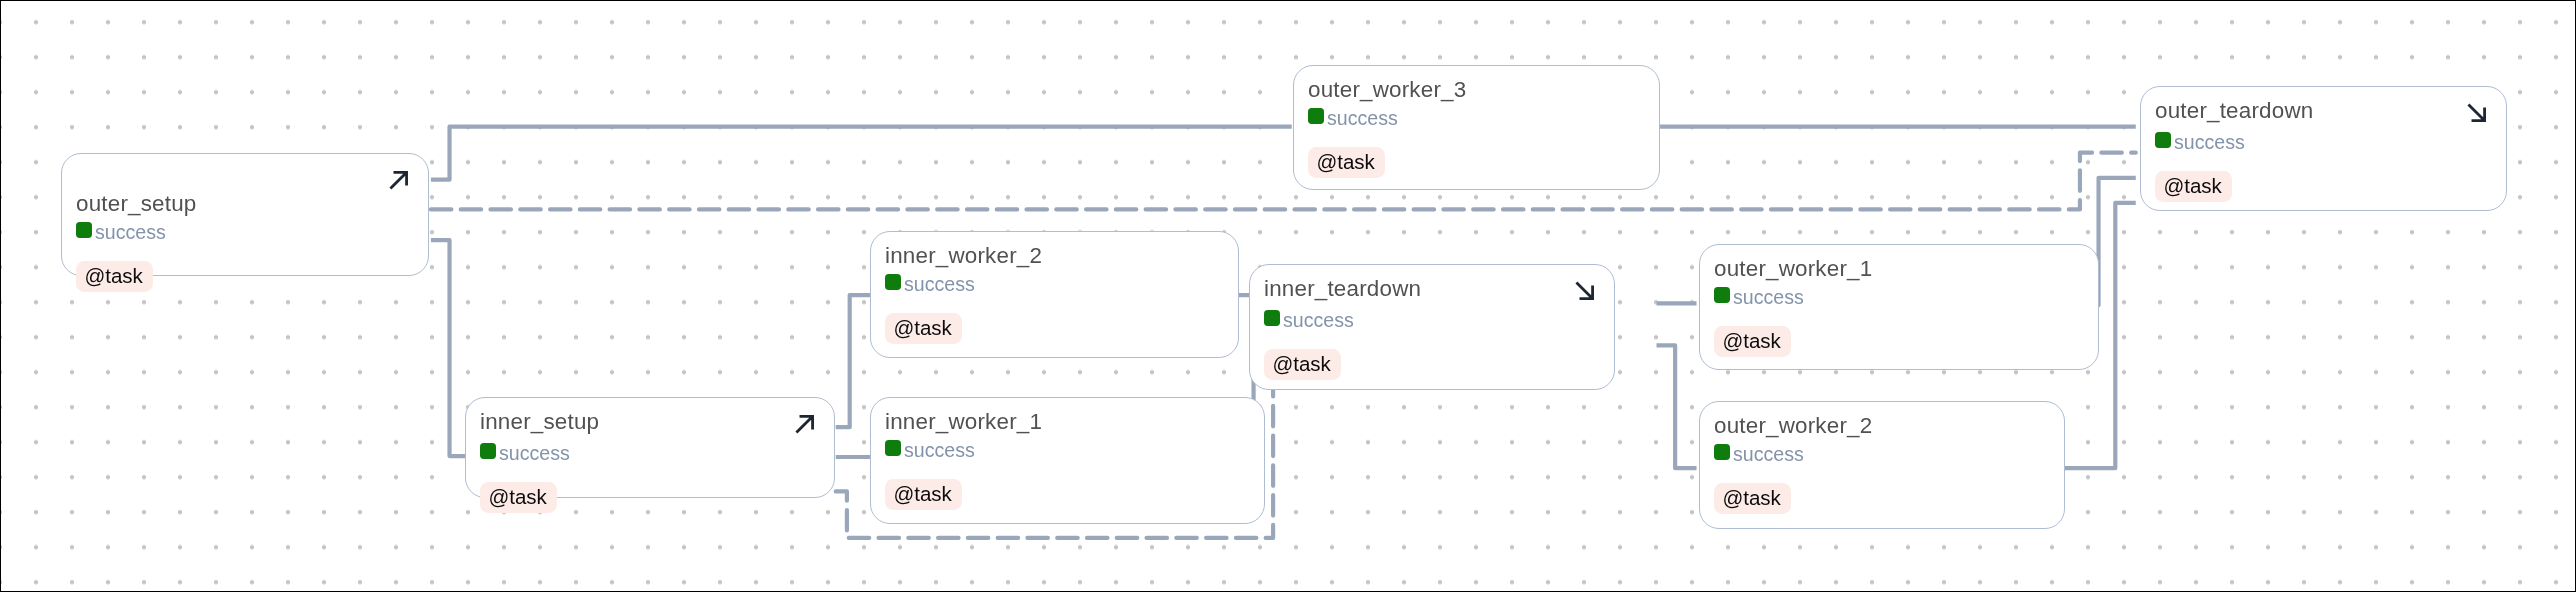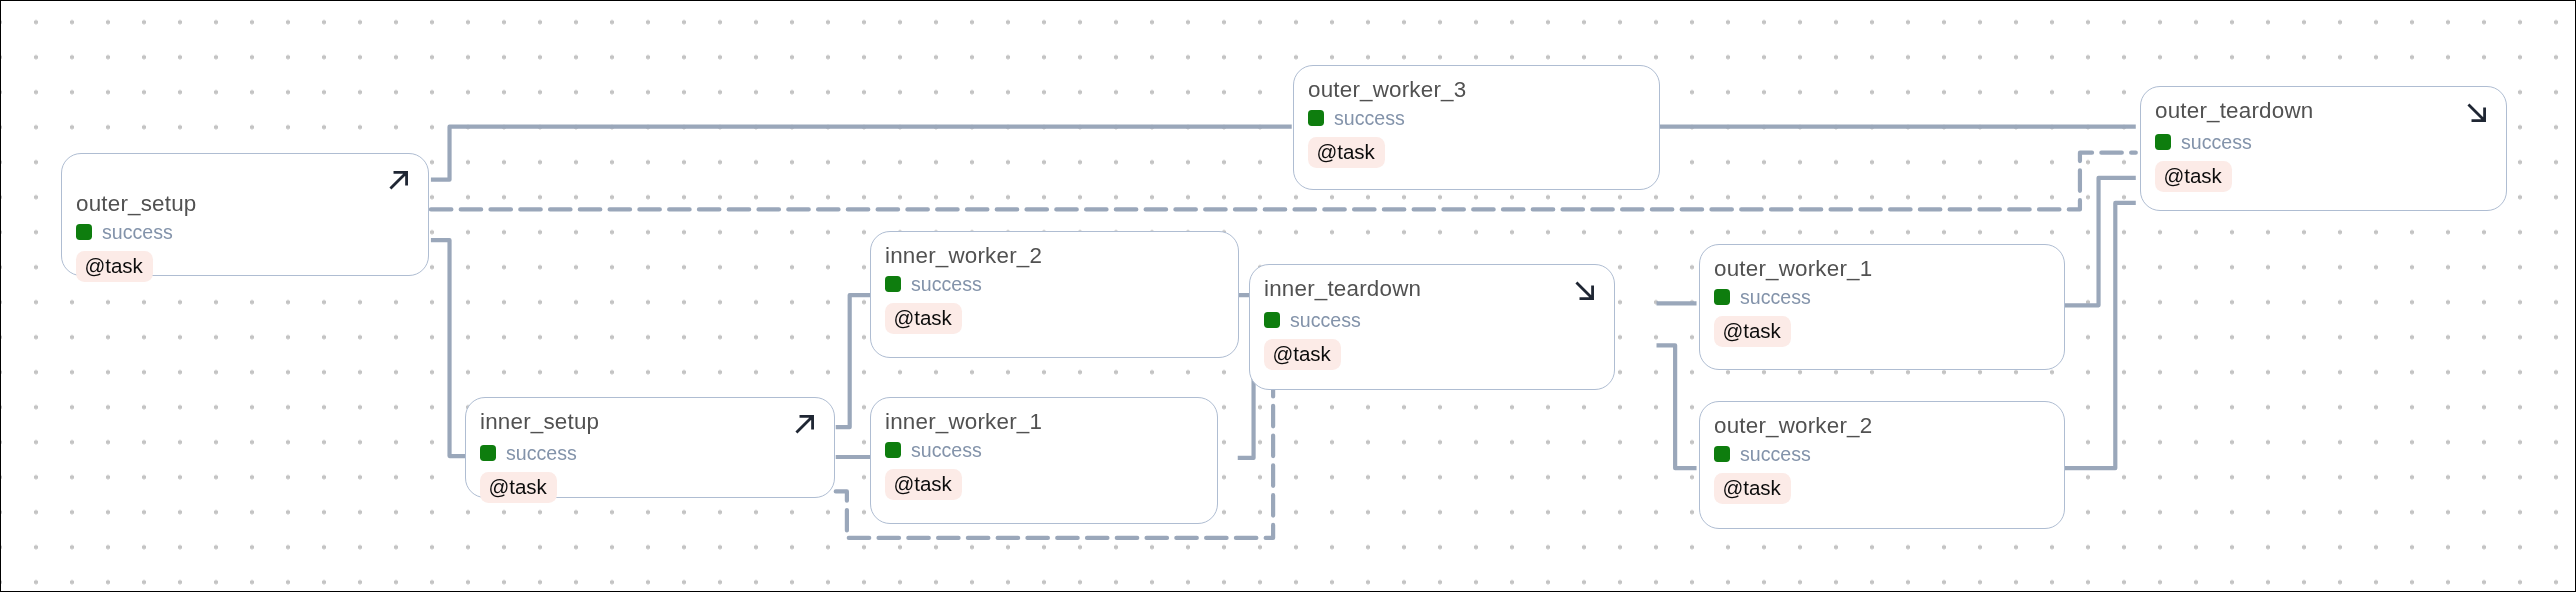--- a/index.html
+++ b/index.html
@@ -58,36 +58,35 @@
   }
   .node-icon {
     width: 28px;
     height: 28px;
     flex: 0 0 auto;
     margin-top: 0.9px;
   }
   .node-icon svg { display: block; }
   .node-status {
     display: flex;
-    align-items: center;
     margin-top: 4.7px;
-    gap: 10px;
+    gap: 3px;
   }
   .status-square {
     width: 16px;
     height: 16px;
     border-radius: 3.7px;
     display: inline-block;
   }
   .status-text {
     font-size: 19.6px;
     line-height: 20.5px;
   }
   .node-badge-row {
-    margin-top: 9px;
+    margin-top: 19px;
   }
   .node-badge {
     display: inline-block;
     font-size: 20.5px;
     line-height: 22.4px;
     padding: 3.7px 10.3px 4.7px 8.4px;
     border-radius: 8.4px;
   }
 </style>
 </head>
@@ -180,21 +179,21 @@
           </span>
     </div>
     <div class="node-status">
       <span class="status-square" style="background: rgb(14, 125, 14);"></span>
       <span class="status-text" style="color: rgb(131, 147, 170);">success</span>
     </div>
     <div class="node-badge-row">
       <span class="node-badge" style="background: rgb(252, 235, 231); color: rgb(12, 12, 12);">@task</span>
     </div>
   </div>
-      <div class="node" style="left: 869px; top: 396px; width: 348px; height: 127px; border-color: rgb(175, 189, 210); background: rgb(255, 255, 255);">
+      <div class="node" style="left: 869px; top: 396px; width: 395px; height: 127px; border-color: rgb(175, 189, 210); background: rgb(255, 255, 255);">
     <div class="node-head">
       <span class="node-title" style="color: rgb(81, 81, 81);">inner_worker_1</span>
 
     </div>
     <div class="node-status">
       <span class="status-square" style="background: rgb(14, 125, 14);"></span>
       <span class="status-text" style="color: rgb(131, 147, 170);">success</span>
     </div>
     <div class="node-badge-row">
       <span class="node-badge" style="background: rgb(252, 235, 231); color: rgb(12, 12, 12);">@task</span>
@@ -210,21 +209,21 @@
           </span>
     </div>
     <div class="node-status">
       <span class="status-square" style="background: rgb(14, 125, 14);"></span>
       <span class="status-text" style="color: rgb(131, 147, 170);">success</span>
     </div>
     <div class="node-badge-row">
       <span class="node-badge" style="background: rgb(252, 235, 231); color: rgb(12, 12, 12);">@task</span>
     </div>
   </div>
-      <div class="node" style="left: 1698px; top: 243px; width: 366px; height: 126px; border-color: rgb(175, 189, 210); background: rgb(255, 255, 255);">
+      <div class="node" style="left: 1698px; top: 243px; width: 400px; height: 126px; border-color: rgb(175, 189, 210); background: rgb(255, 255, 255);">
     <div class="node-head">
       <span class="node-title" style="color: rgb(81, 81, 81);">outer_worker_1</span>
 
     </div>
     <div class="node-status">
       <span class="status-square" style="background: rgb(14, 125, 14);"></span>
       <span class="status-text" style="color: rgb(131, 147, 170);">success</span>
     </div>
     <div class="node-badge-row">
       <span class="node-badge" style="background: rgb(252, 235, 231); color: rgb(12, 12, 12);">@task</span>

